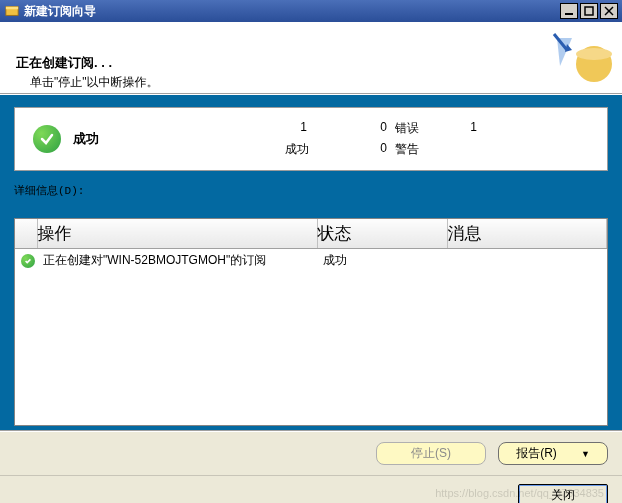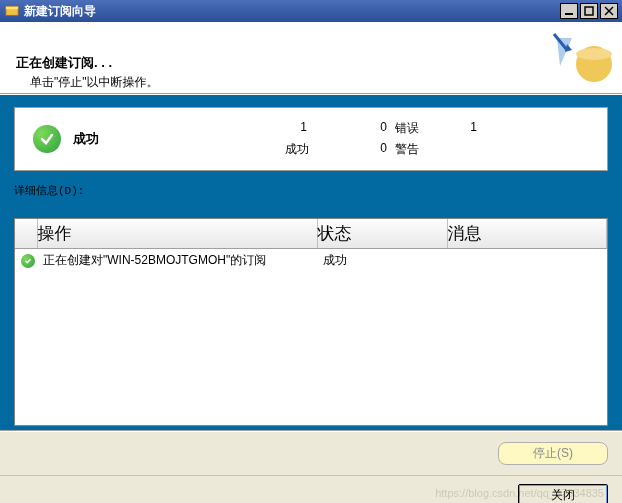--- a/index.html
+++ b/index.html
@@ -280,19 +280,23 @@
   </div>
 
 </div>
 
 <div class="divider"></div>
 
 <div class="button-row">
   <div class="dlg-btn disabled">
     <span>停止(S)</span>
   </div>
+  <div class="dlg-btn">
+    <span>报告(R)</span>
+    <span class="dd-arrow">▼</span>
+  </div>
 </div>
 
 <div class="close-row">
   <button class="close-btn">关闭</button>
 </div>
 
 <div class="watermark">https://blog.csdn.net/qq_37034835</div>
 
 </body></html>

